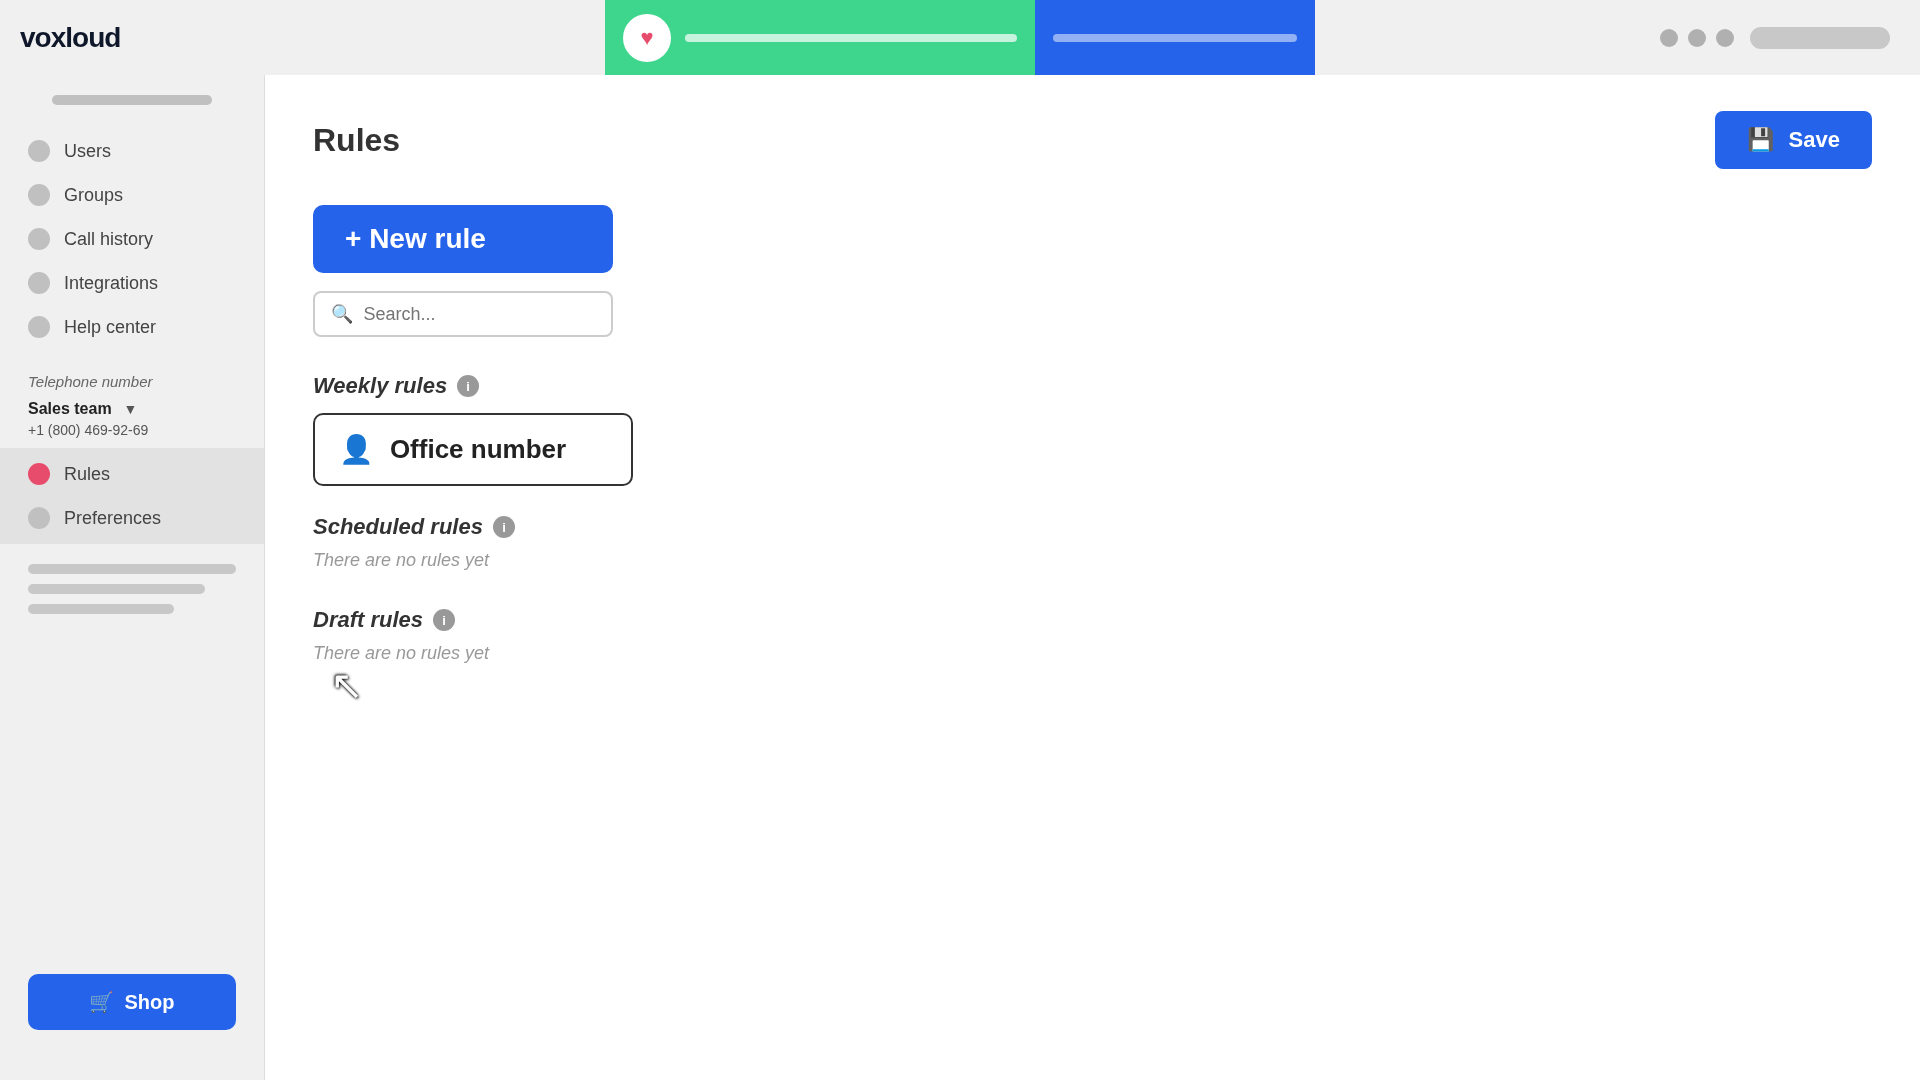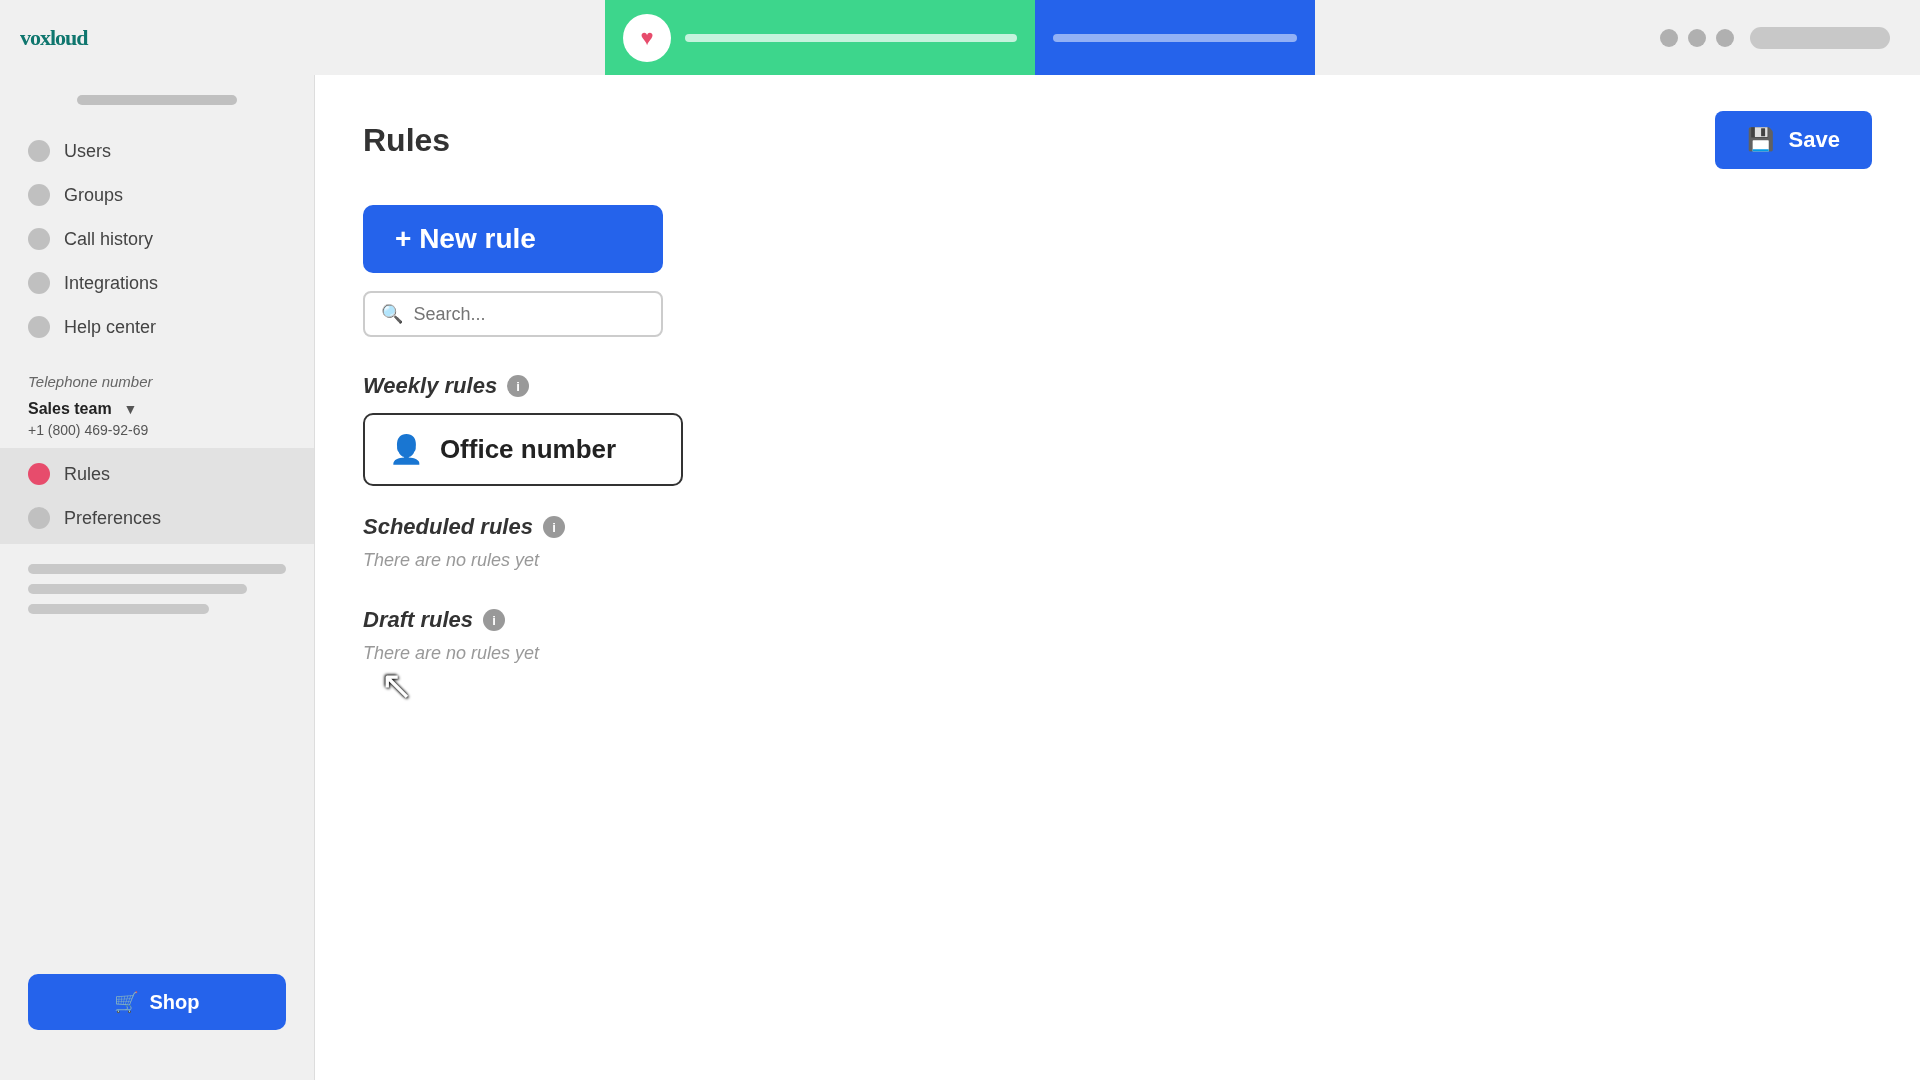--- a/index.html
+++ b/index.html
@@ -8,25 +8,24 @@
     
     .header {
       display: flex;
       align-items: center;
       background: #f0f0f0;
       height: 75px;
       padding: 0 20px;
       position: relative;
     }
     .logo {
-      font-size: 22px;
+      font-size: 28px;
       font-weight: 900;
-      color: #0f766e;
+      color: #0f172a;
       letter-spacing: -1px;
-      font-family: Liberation Serif, serif;
     }
     .header-center {
       position: absolute;
       left: 50%;
       transform: translateX(-50%);
       display: flex;
       align-items: center;
       height: 75px;
     }
     .header-green-block {
@@ -95,21 +94,21 @@
     }
 
     
     .layout {
       display: flex;
       height: calc(1080px - 75px);
     }
 
     
     .sidebar {
-      width: 315px;
+      width: 265px;
       background: #f0f0f0;
       padding: 20px 0;
       display: flex;
       flex-direction: column;
       border-right: 1px solid #ddd;
       flex-shrink: 0;
     }
     .sidebar-bar {
       width: 160px;
       height: 10px;

